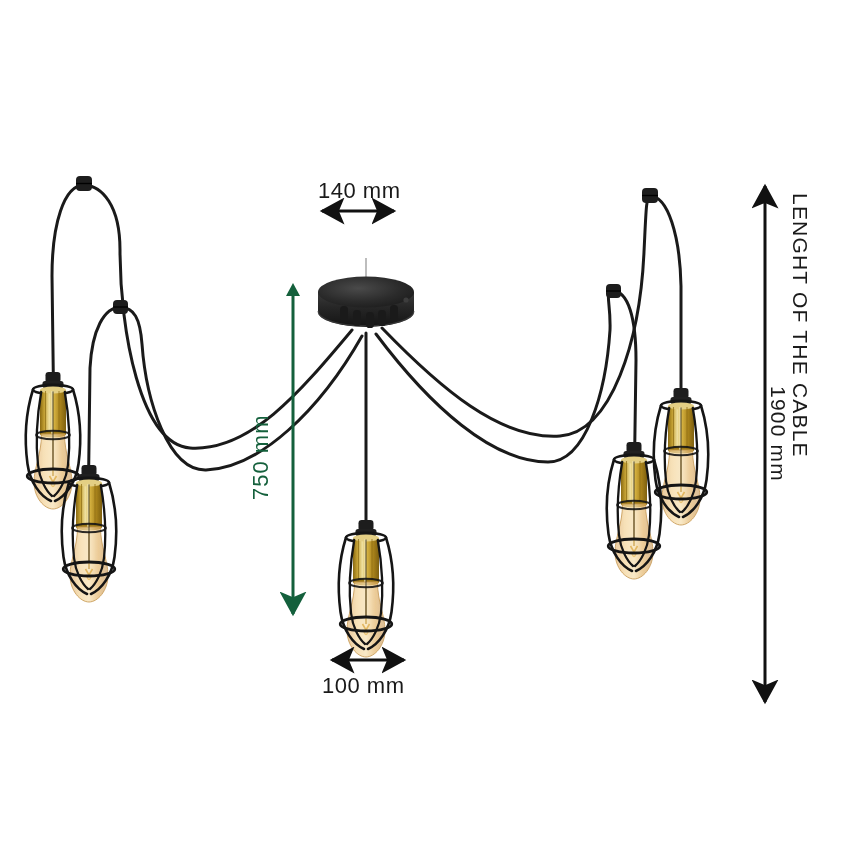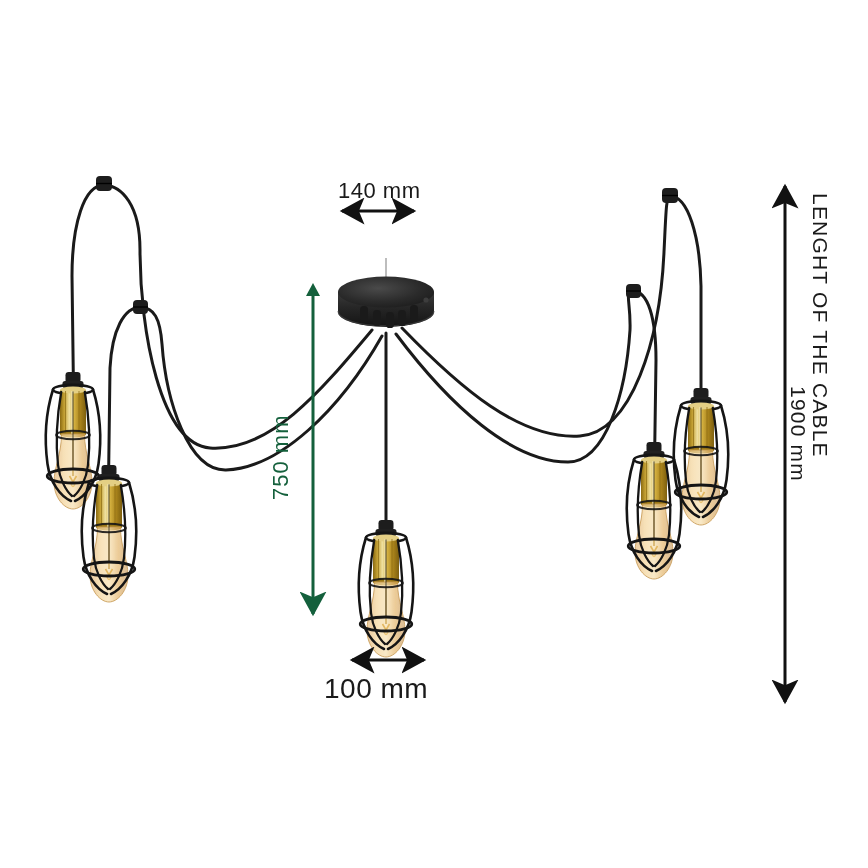--- a/index.html
+++ b/index.html
@@ -12,21 +12,20 @@
     font-family: "Liberation Sans", sans-serif;
     width: 868px;
     height: 868px;
     overflow: hidden;
   }
   #diagram-root {
     position: relative;
     width: 788px;
     height: 868px;
     background: #ffffff;
-    margin-left: 20px;
   }
   #diagram-svg {
     position: absolute;
     top: 0;
     left: 0;
     width: 868px;
     height: 868px;
     display: block;
   }
   .dim-label {
@@ -35,23 +34,23 @@
     color: #1a1a1a;
     white-space: nowrap;
     letter-spacing: 0.5px;
   }
   #label-140 {
     left: 318px;
     top: 178px;
     font-size: 22px;
   }
   #label-100 {
-    left: 304px;
+    left: 322px;
     top: 673px;
-    font-size: 28px;
+    font-size: 22px;
   }
   #label-750 {
     left: 248px;
     top: 500px;
     font-size: 22px;
     color: #14603c;
     transform: rotate(-90deg);
     transform-origin: left top;
     letter-spacing: 1px;
   }

